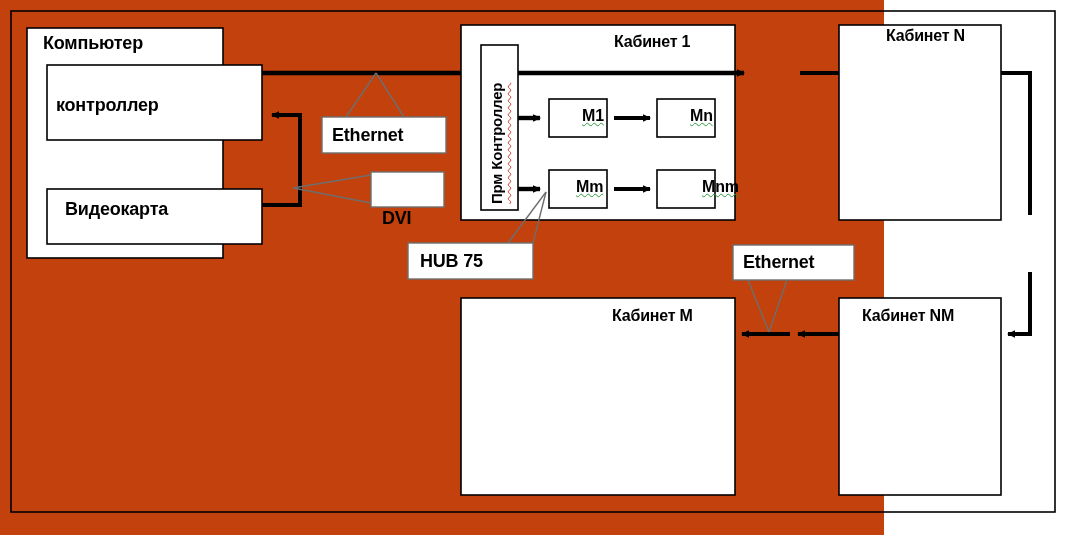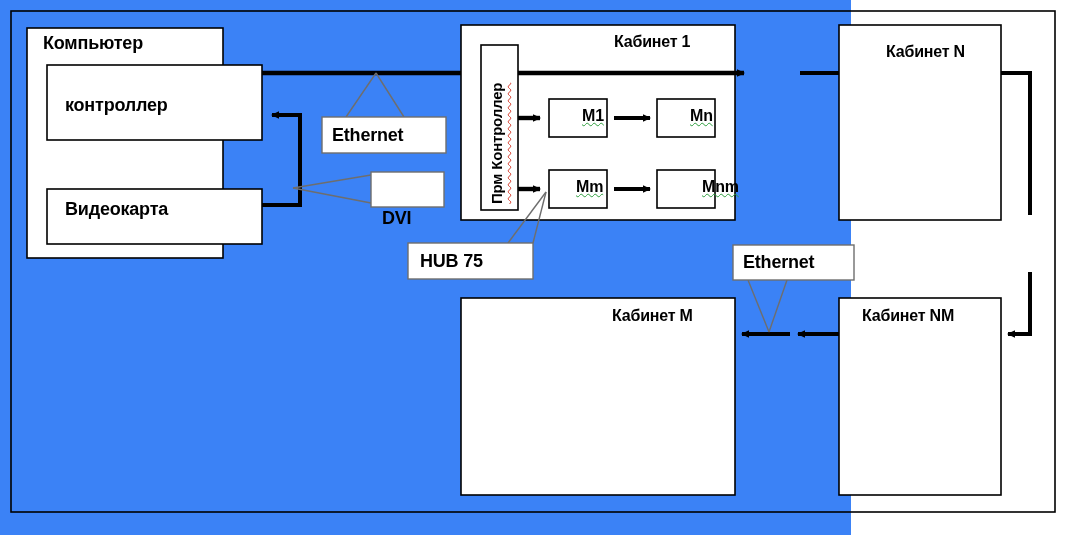--- a/index.html
+++ b/index.html
@@ -2,21 +2,21 @@
 <html><head>
 <meta charset="utf-8">
 <title>Diagram</title>
 <style>
   html,body{margin:0;padding:0;background:#ffffff;}
   body{
     width:1067px;height:535px;
     font-family:"Liberation Sans","DejaVu Sans",sans-serif;
     overflow:hidden;
   }
-  #stage{position:relative;width:851px;height:535px;background:#3b82f6;}
+  #stage{position:relative;width:851px;height:535px;background:#c2410c;padding-left:33px;}
   #stage svg{position:absolute;left:0;top:0;}
   .lbl{
     position:absolute;
     font-weight:bold;
     color:#000;
     white-space:nowrap;
     line-height:1.12;
     letter-spacing:-0.2px;
   }
   .lbl.vert{
@@ -109,34 +109,34 @@
     <path d="M533,243 L546,192" stroke="#6e6e6e" stroke-width="1.4" fill="none"></path>
     <rect x="408" y="243" width="125" height="36" fill="#fff" stroke="#6e6e6e" stroke-width="1.4"></rect>
 
     <path d="M748,280 L769,332" stroke="#6e6e6e" stroke-width="1.4" fill="none"></path>
     <path d="M787,280 L769,332" stroke="#6e6e6e" stroke-width="1.4" fill="none"></path>
     <rect x="733" y="245" width="121" height="35" fill="#fff" stroke="#6e6e6e" stroke-width="1.4"></rect>
   </svg>
 
   <div class="lbl sz18" style="left:43px;top:33px;">Компьютер</div>
 
-  <div class="lbl sz18" style="left:65px;top:95px;">контроллер</div>
+  <div class="lbl sz18" style="left:56px;top:95px;">контроллер</div>
 
   <div class="lbl sz18" style="left:65px;top:199px;">Видеокарта</div>
 
   <div class="lbl sz17" style="left:614px;top:33px;">Кабинет 1</div>
 
   <div class="lbl vert sz15 wavy-red" style="left:489px;top:48px;height:156px;">Прм Контроллер</div>
 
   <div class="lbl sz16 wavy-green" style="left:566px;top:107px;">M1</div>
   <div class="lbl sz16 wavy-green" style="left:674px;top:107px;">Mn</div>
   <div class="lbl sz16 wavy-green" style="left:560px;top:178px;">Mm</div>
   <div class="lbl sz16 wavy-green" style="left:686px;top:178px;">Mnm</div>
 
-  <div class="lbl sz17" style="left:886px;top:43px;">Кабинет N</div>
+  <div class="lbl sz17" style="left:886px;top:27px;">Кабинет N</div>
 
   <div class="lbl sz17" style="left:612px;top:307px;">Кабинет M</div>
 
   <div class="lbl sz17" style="left:862px;top:307px;">Кабинет NM</div>
 
   <div class="lbl sz18" style="left:332px;top:125px;">Ethernet</div>
   <div class="lbl sz18" style="left:382px;top:172px;margin-top:36px;">DVI</div>
   <div class="lbl sz18" style="left:420px;top:251px;text-align:right;">HUB 75</div>
   <div class="lbl sz18" style="left:743px;top:252px;">Ethernet</div>
 

